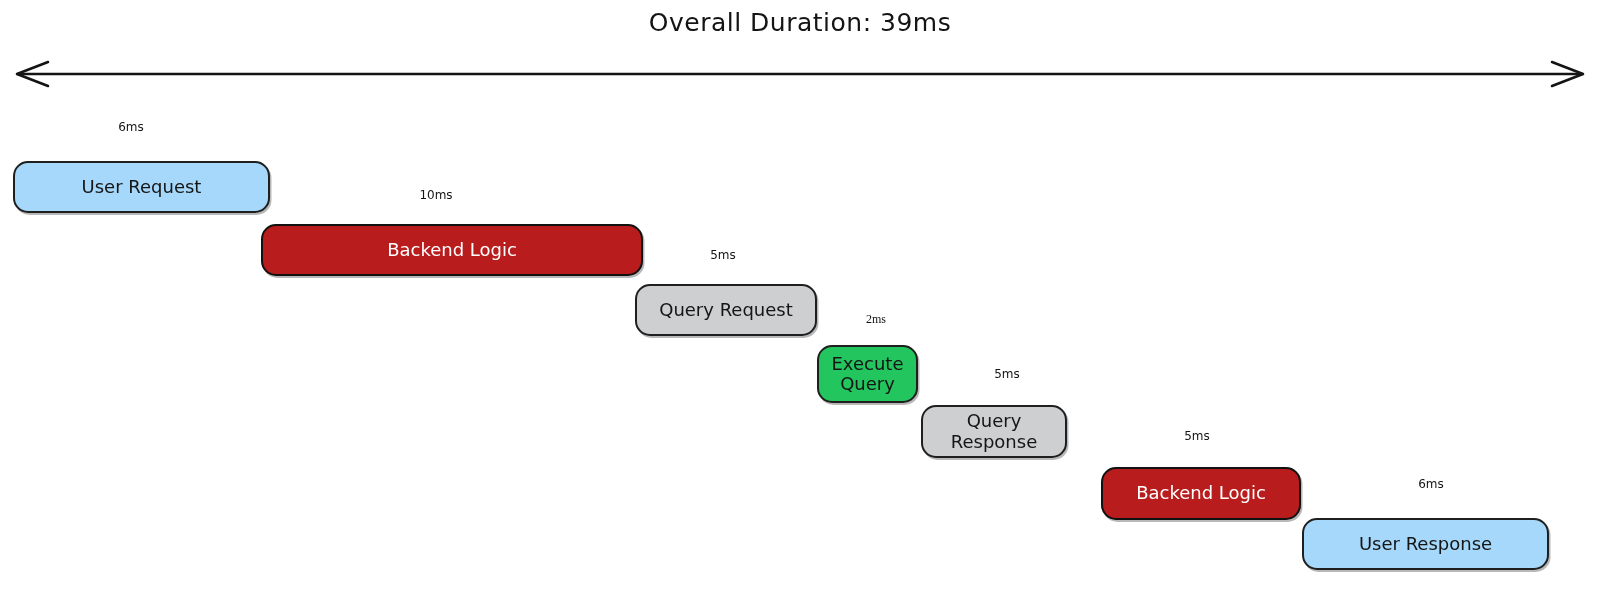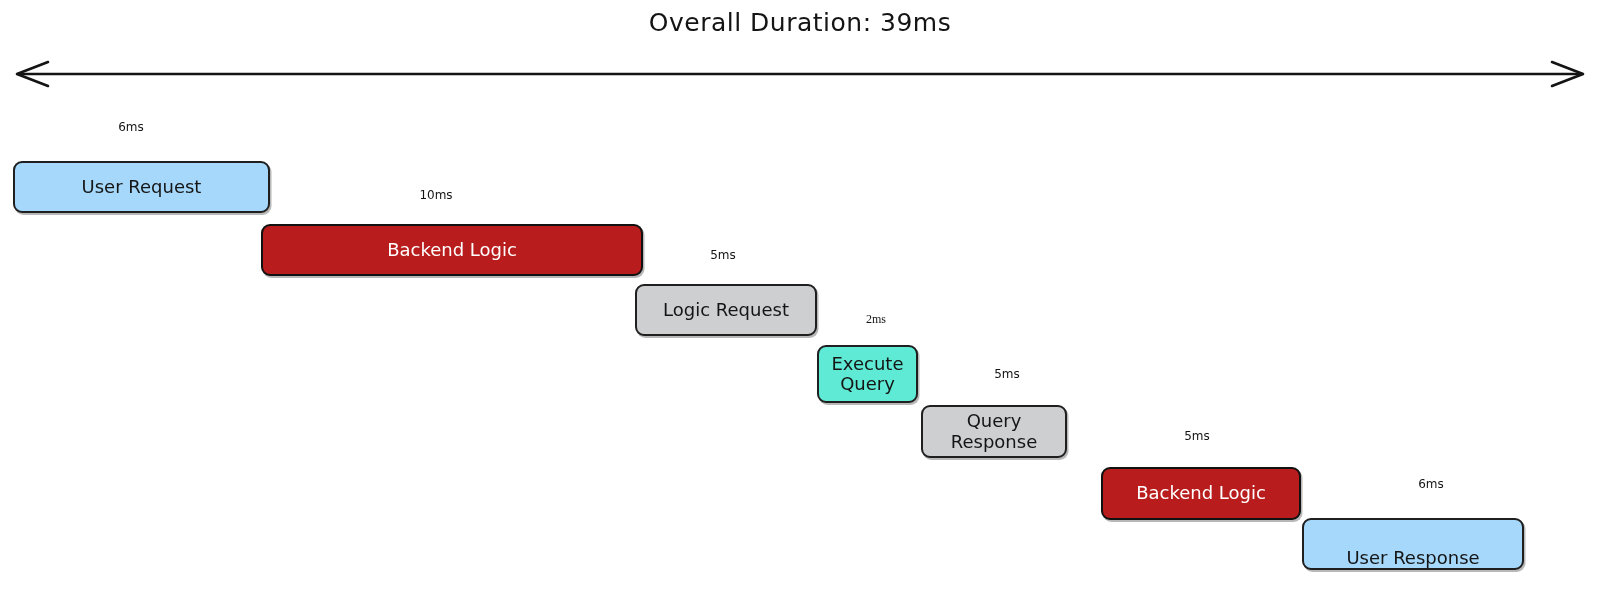--- a/index.html
+++ b/index.html
@@ -43,41 +43,41 @@
     width: 1580px;
     height: 36px;
   }
   .axis-arrow svg { display: block; }
 
   
   .bar {
     position: absolute;
     box-sizing: border-box;
     border: 2.5px solid #1f1f1f;
-    border-radius: 9px;
+    border-radius: 15px;
     display: flex;
     align-items: center;
     justify-content: center;
     text-align: center;
     line-height: 1.12;
     font-size: 18px;
     color: #151515;
     font-family: "DejaVu Sans", sans-serif;
     box-shadow: 1.5px 2px 0 rgba(20,20,20,0.30);
     padding: 0 6px;
   }
   .bar .bar-label {
     display: block;
     white-space: pre-line;
   }
 
   .bar.fill-blue  { background: #a5d8fb; }
   .bar.fill-dark  { background: #b91c1c; color: #ffffff; border-color: #111111; }
   .bar.fill-gray  { background: #cdcfd1; }
-  .bar.fill-green { background: #5eead4; justify-content: center; }
+  .bar.fill-green { background: #22c55e; justify-content: center; }
 
   
   .duration {
     position: absolute;
     font-size: 12px;
     color: #141414;
     font-family: "DejaVu Sans", sans-serif;
     white-space: nowrap;
     text-align: center;
     transform: translateX(-50%);
@@ -105,37 +105,37 @@
     <span class="bar-label">User Request</span>
   </div>
 
   <div class="duration" style="left:436px; top:188px;">10ms</div>
   <div class="bar fill-dark" style="left:261px; top:224px; width:382px; height:52px;">
     <span class="bar-label">Backend Logic</span>
   </div>
 
   <div class="duration" style="left:723px; top:248px;">5ms</div>
   <div class="bar fill-gray" style="left:635px; top:284px; width:182px; height:52px;">
-    <span class="bar-label">Logic Request</span>
+    <span class="bar-label">Query Request</span>
   </div>
 
   <div class="duration" style="left:876px; top:312px;font-family:Liberation Serif, serif;">2ms</div>
   <div class="bar fill-green" style="left:817px; top:345px; width:101px; height:58px;">
     <span class="bar-label">Execute
 Query</span>
   </div>
 
   <div class="duration" style="left:1007px; top:367px;">5ms</div>
   <div class="bar fill-gray" style="left:921px; top:405px; width:146px; height:53px;">
     <span class="bar-label">Query Response</span>
   </div>
 
   <div class="duration" style="left:1197px; top:429px;">5ms</div>
   <div class="bar fill-dark" style="left:1101px; top:467px; width:200px; height:53px;">
     <span class="bar-label">Backend Logic</span>
   </div>
 
   <div class="duration" style="left:1431px; top:477px;">6ms</div>
-  <div class="bar fill-blue" style="left:1302px; top:518px; width:222px; height:52px;align-items:flex-end;">
+  <div class="bar fill-blue" style="left:1302px; top:518px; width:247px; height:52px;">
     <span class="bar-label">User Response</span>
   </div>
 
 </div>
 
 </body></html>

